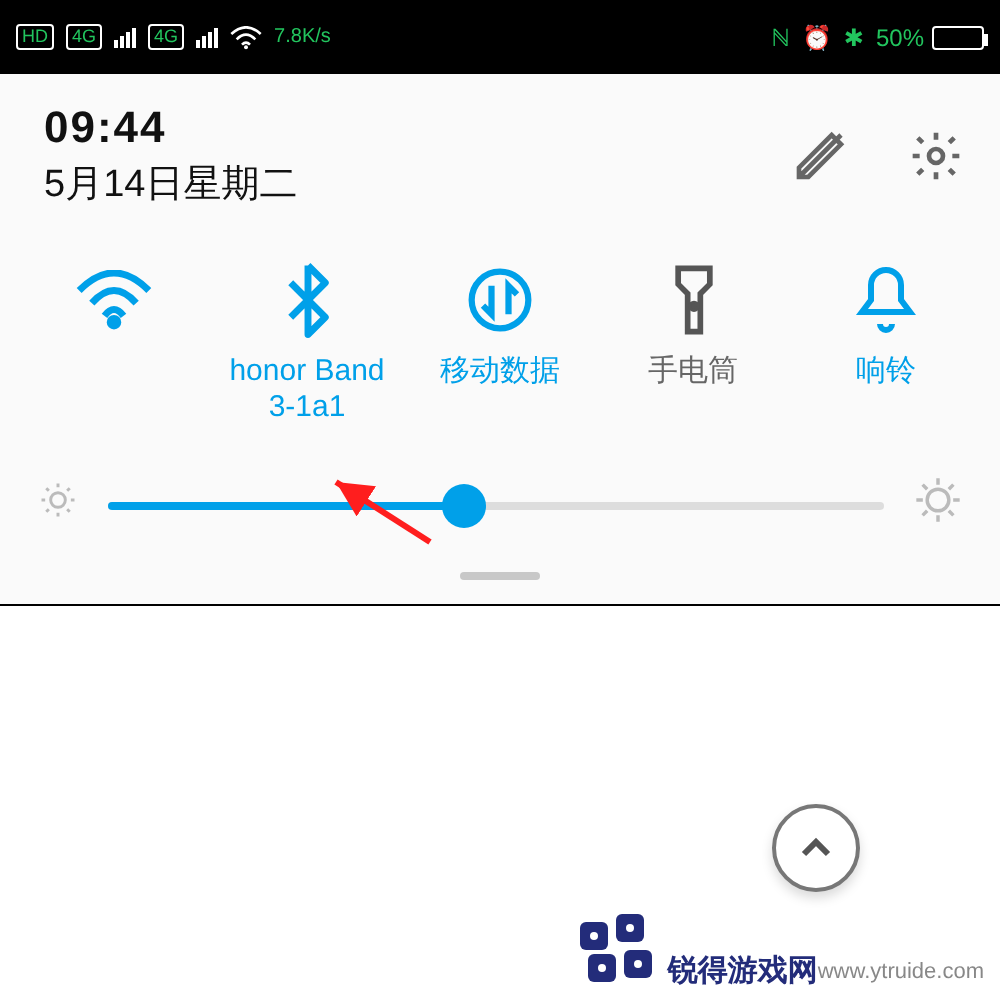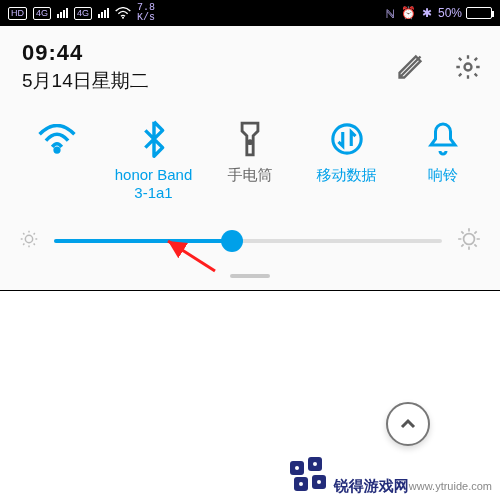--- a/index.html
+++ b/index.html
@@ -1,28 +1,28 @@
 <!DOCTYPE html>
 <html><head>
 <meta charset="utf-8">
 <style>
   * { margin: 0; padding: 0; box-sizing: border-box; }
   html, body { width: 500px; height: 501px; font-family: -apple-system, "Helvetica Neue", Arial, sans-serif; background:#fff; overflow:hidden; }
 
   .screen { width:500px; height:501px; position:relative; }
 
   
-  .statusbar { height:26px; background:#000; color:#c4b5fd; display:flex; align-items:center; justify-content:space-between; padding:0 8px; font-size:12px; }
+  .statusbar { height:37px; background:#000; color:#22c55e; display:flex; align-items:center; justify-content:space-between; padding:0 8px; font-size:12px; }
   .sb-left, .sb-right { display:flex; align-items:center; gap:6px; }
   .tag { border:1px solid #fff; border-radius:2px; font-size:9px; padding:0 2px; line-height:11px; }
   .signal { display:flex; align-items:flex-end; gap:1px; }
   .signal span { width:2px; background:#fff; }
   .signal span:nth-child(1){height:4px}.signal span:nth-child(2){height:6px}.signal span:nth-child(3){height:8px}.signal span:nth-child(4){height:10px}
 
-  .ks { display:flex; flex-direction:column; line-height:10px; font-size:10px;font-family:Liberation Mono, monospace; }
+  .ks { display:flex; flex-direction:row; line-height:10px; font-size:10px; }
   .battery-wrap { display:flex; align-items:center; gap:4px; }
   .battery { width:26px; height:12px; border:1px solid #fff; border-radius:2px; position:relative; }
   .battery::after { content:""; position:absolute; right:-3px; top:3px; width:2px; height:6px; background:#fff; }
   .battery .lvl { height:100%; width:50%; background:#fff; }
 
   
   .panel { background:#fafafa; border-bottom:1px solid #000; }
   .hdr { display:flex; align-items:center; padding:14px 18px 6px 22px; }
   .clock-block { flex:1; }
   .clock { font-size:22px; font-weight:600; color:#111; letter-spacing:1px; }
@@ -135,37 +135,37 @@
         <span class="lbl"></span>
       </div>
       <div class="tile active">
         <span class="ico">
           <svg width="24" height="38" viewBox="0 0 12 22">
               <path d="M6 1 L6 21 L11 16 L1 6 M6 1 L11 6 L1 16" stroke="#00a0e9" stroke-width="2" fill="none" stroke-linejoin="round"></path>
             </svg>
         </span>
         <span class="lbl">honor Band 3-1a1</span>
       </div>
+      <div class="tile active">
+        <span class="ico">
+          <svg width="34" height="34" viewBox="0 0 24 24">
+              <circle cx="12" cy="12" r="10" stroke="#00a0e9" stroke-width="2.2" fill="none"></circle>
+              <path d="M9 7v10l-3-3M15 17V7l3 3" stroke="#00a0e9" stroke-width="2.2" fill="none"></path>
+            </svg>
+        </span>
+        <span class="lbl">移动数据</span>
+      </div>
       <div class="tile">
         <span class="ico">
           <svg width="26" height="38" viewBox="0 0 14 24">
               <path d="M2 2h10v5l-3 3v12H5V10L2 7Z" stroke="#555" stroke-width="1.8" fill="none"></path>
               <circle cx="7" cy="14" r="1.3" fill="#555"></circle>
             </svg>
         </span>
         <span class="lbl">手电筒</span>
-      </div>
-      <div class="tile active">
-        <span class="ico">
-          <svg width="34" height="34" viewBox="0 0 24 24">
-              <circle cx="12" cy="12" r="10" stroke="#00a0e9" stroke-width="2.2" fill="none"></circle>
-              <path d="M9 7v10l-3-3M15 17V7l3 3" stroke="#00a0e9" stroke-width="2.2" fill="none"></path>
-            </svg>
-        </span>
-        <span class="lbl">移动数据</span>
       </div>
       <div class="tile active">
         <span class="ico">
           <svg width="32" height="36" viewBox="0 0 20 24">
               <path d="M10 2a5 5 0 0 0-5 5v5l-3 4h16l-3-4V7a5 5 0 0 0-5-5Z" stroke="#00a0e9" stroke-width="2" fill="none"></path>
               <path d="M8 20a2 2 0 0 0 4 0" stroke="#00a0e9" stroke-width="2" fill="none"></path>
             </svg>
         </span>
         <span class="lbl">响铃</span>
       </div>

